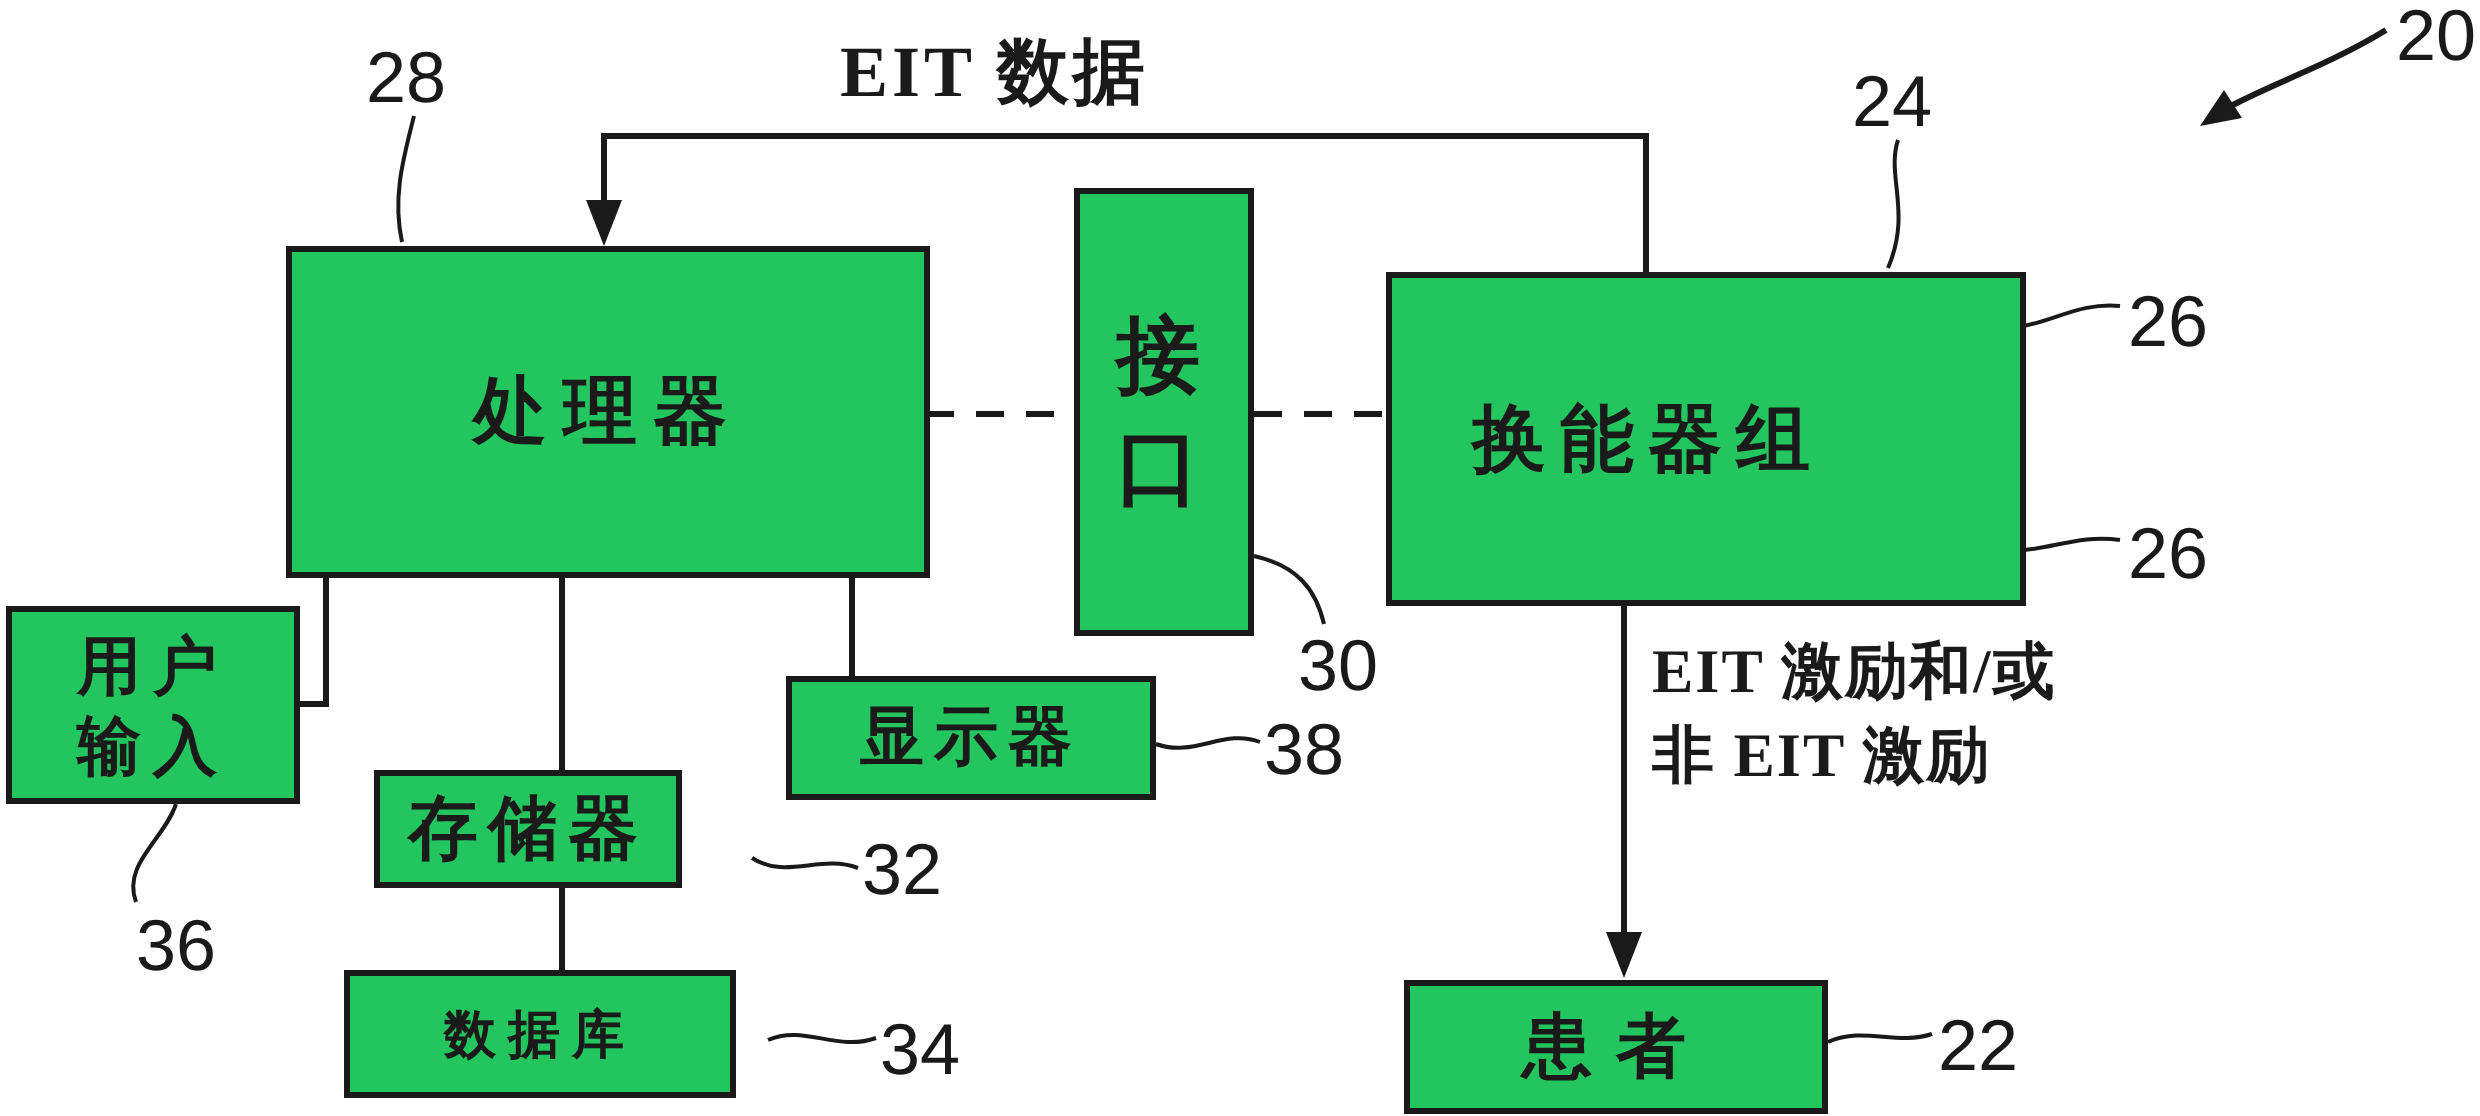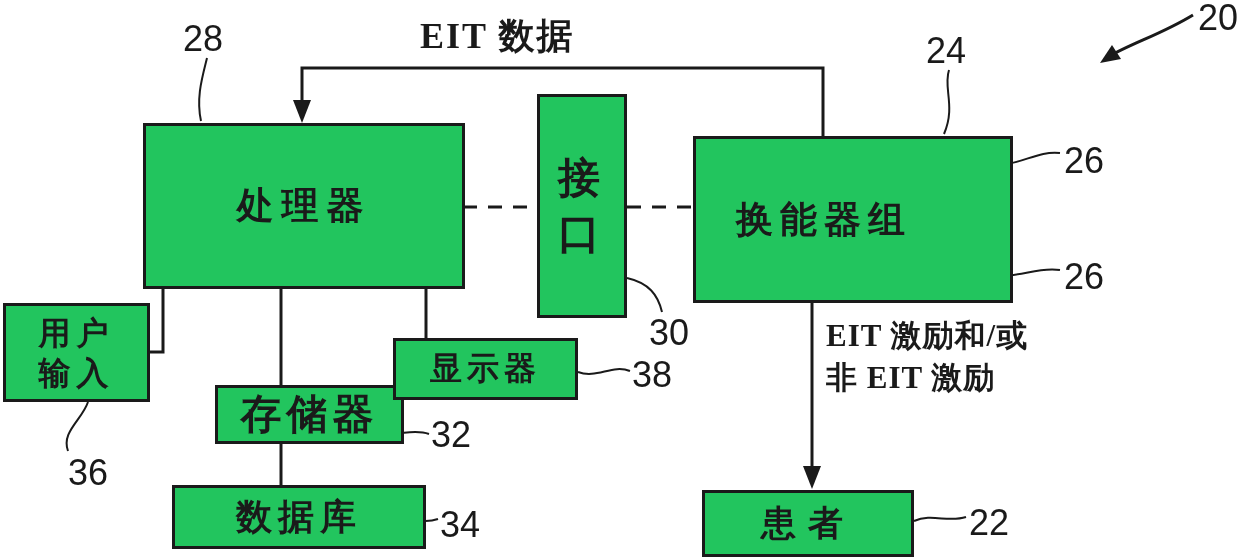--- a/index.html
+++ b/index.html
@@ -17,22 +17,22 @@
     border:3px solid #1a1a1a;background:#22c55e;
     display:flex;align-items:center;justify-content:center;
     text-align:center;
     font-family:"Liberation Serif","DejaVu Serif",serif;
     font-weight:bold;color:#1a1a1a;
   }
   .box-processor  {left:143px;top:123px;width:322px;height:166px;font-size:37px;letter-spacing:8px;}
   .box-interface  {left:537px;top:94px; width:90px; height:224px;font-size:42px;letter-spacing:6px;}
   .box-transducer {left:693px;top:136px;width:320px;height:167px;font-size:37px;letter-spacing:7px;}
   .box-user-input {left:3px;  top:303px;width:147px;height:99px; font-size:32px;letter-spacing:6px;line-height:1.25;}
-  .box-memory     {left:187px;top:385px;width:189px;height:59px; font-size:41px;letter-spacing:5px;margin-left:28px;}
-  .box-database   {left:172px;top:485px;width:254px;height:64px; font-size:36px;letter-spacing:6px;text-align:center;}
+  .box-memory     {left:187px;top:385px;width:154px;height:59px; font-size:35px;letter-spacing:5px;}
+  .box-database   {left:172px;top:485px;width:196px;height:64px; font-size:26px;letter-spacing:6px;text-align:center;}
   .box-display    {left:393px;top:338px;width:185px;height:62px; font-size:32px;letter-spacing:5px;}
   .box-patient    {left:702px;top:490px;width:212px;height:67px; font-size:35px;letter-spacing:12px;}
   .box-transducer .label{padding-right:58px;} 
   .ref{
     position:absolute;
     font-size:36px;line-height:1;color:#1a1a1a;
     font-family:"Liberation Sans","DejaVu Sans",sans-serif;
     white-space:nowrap;
   }
   .ref-20{left:1198px;top:0px;}

